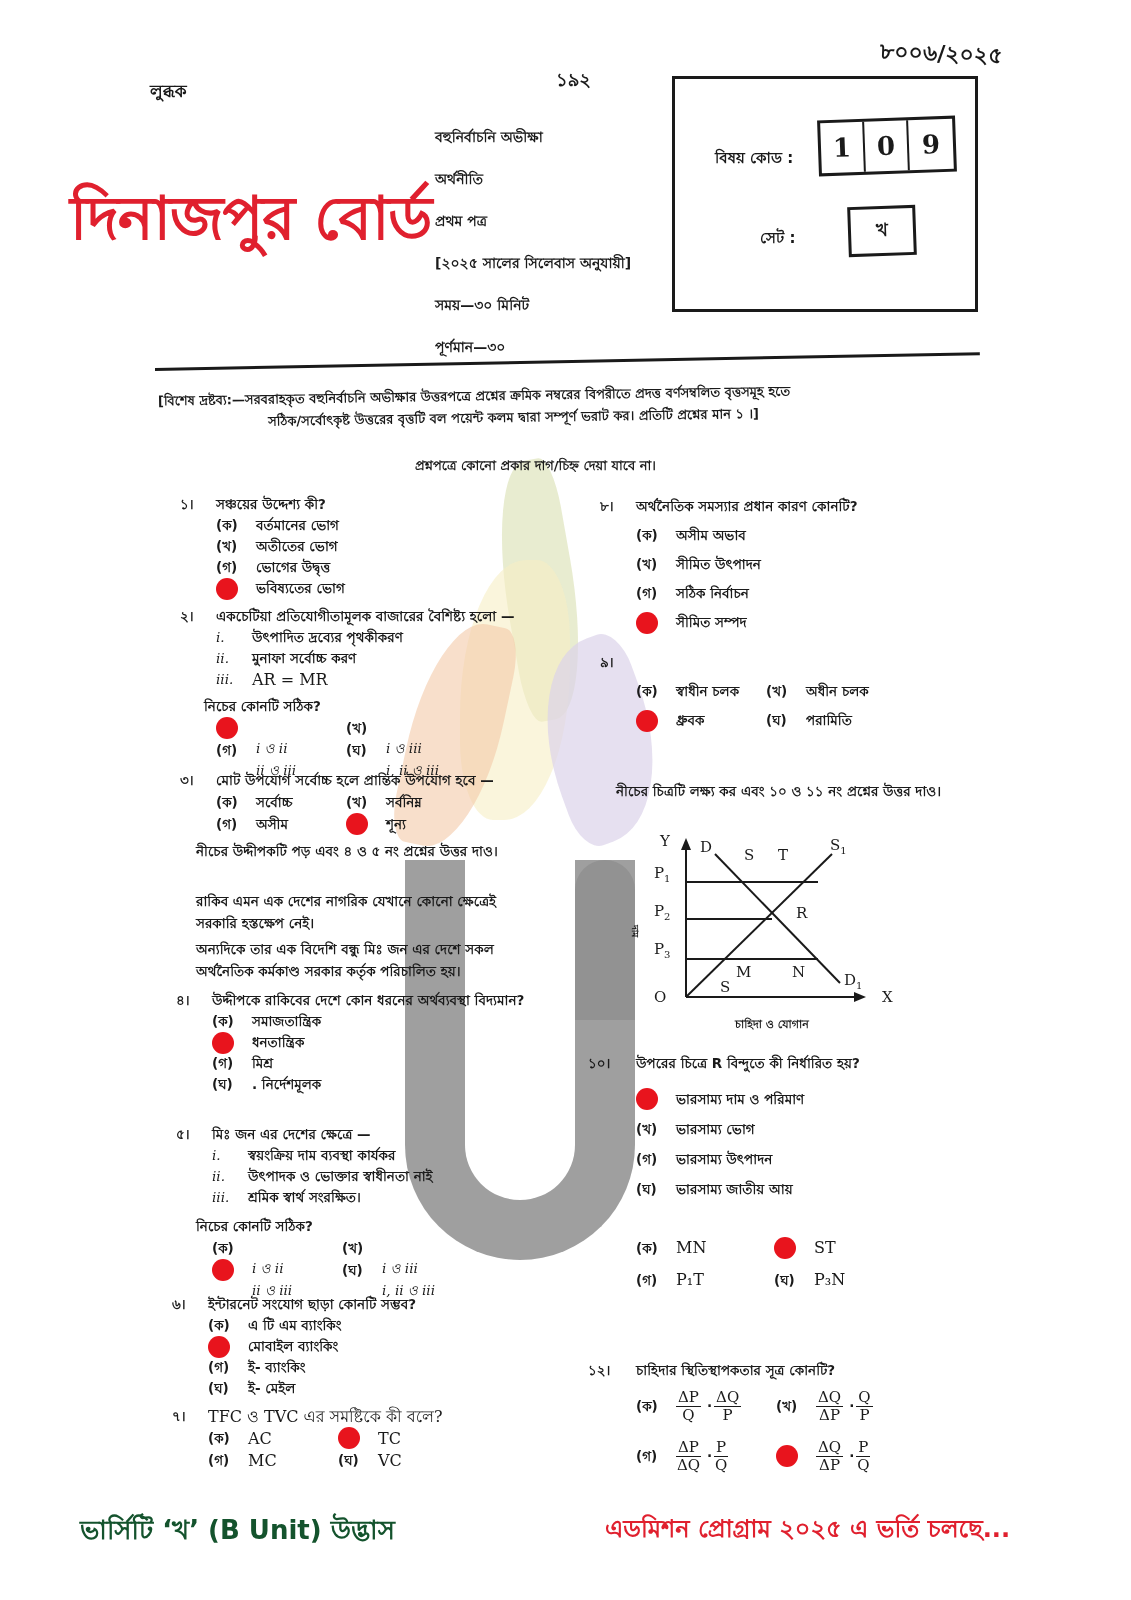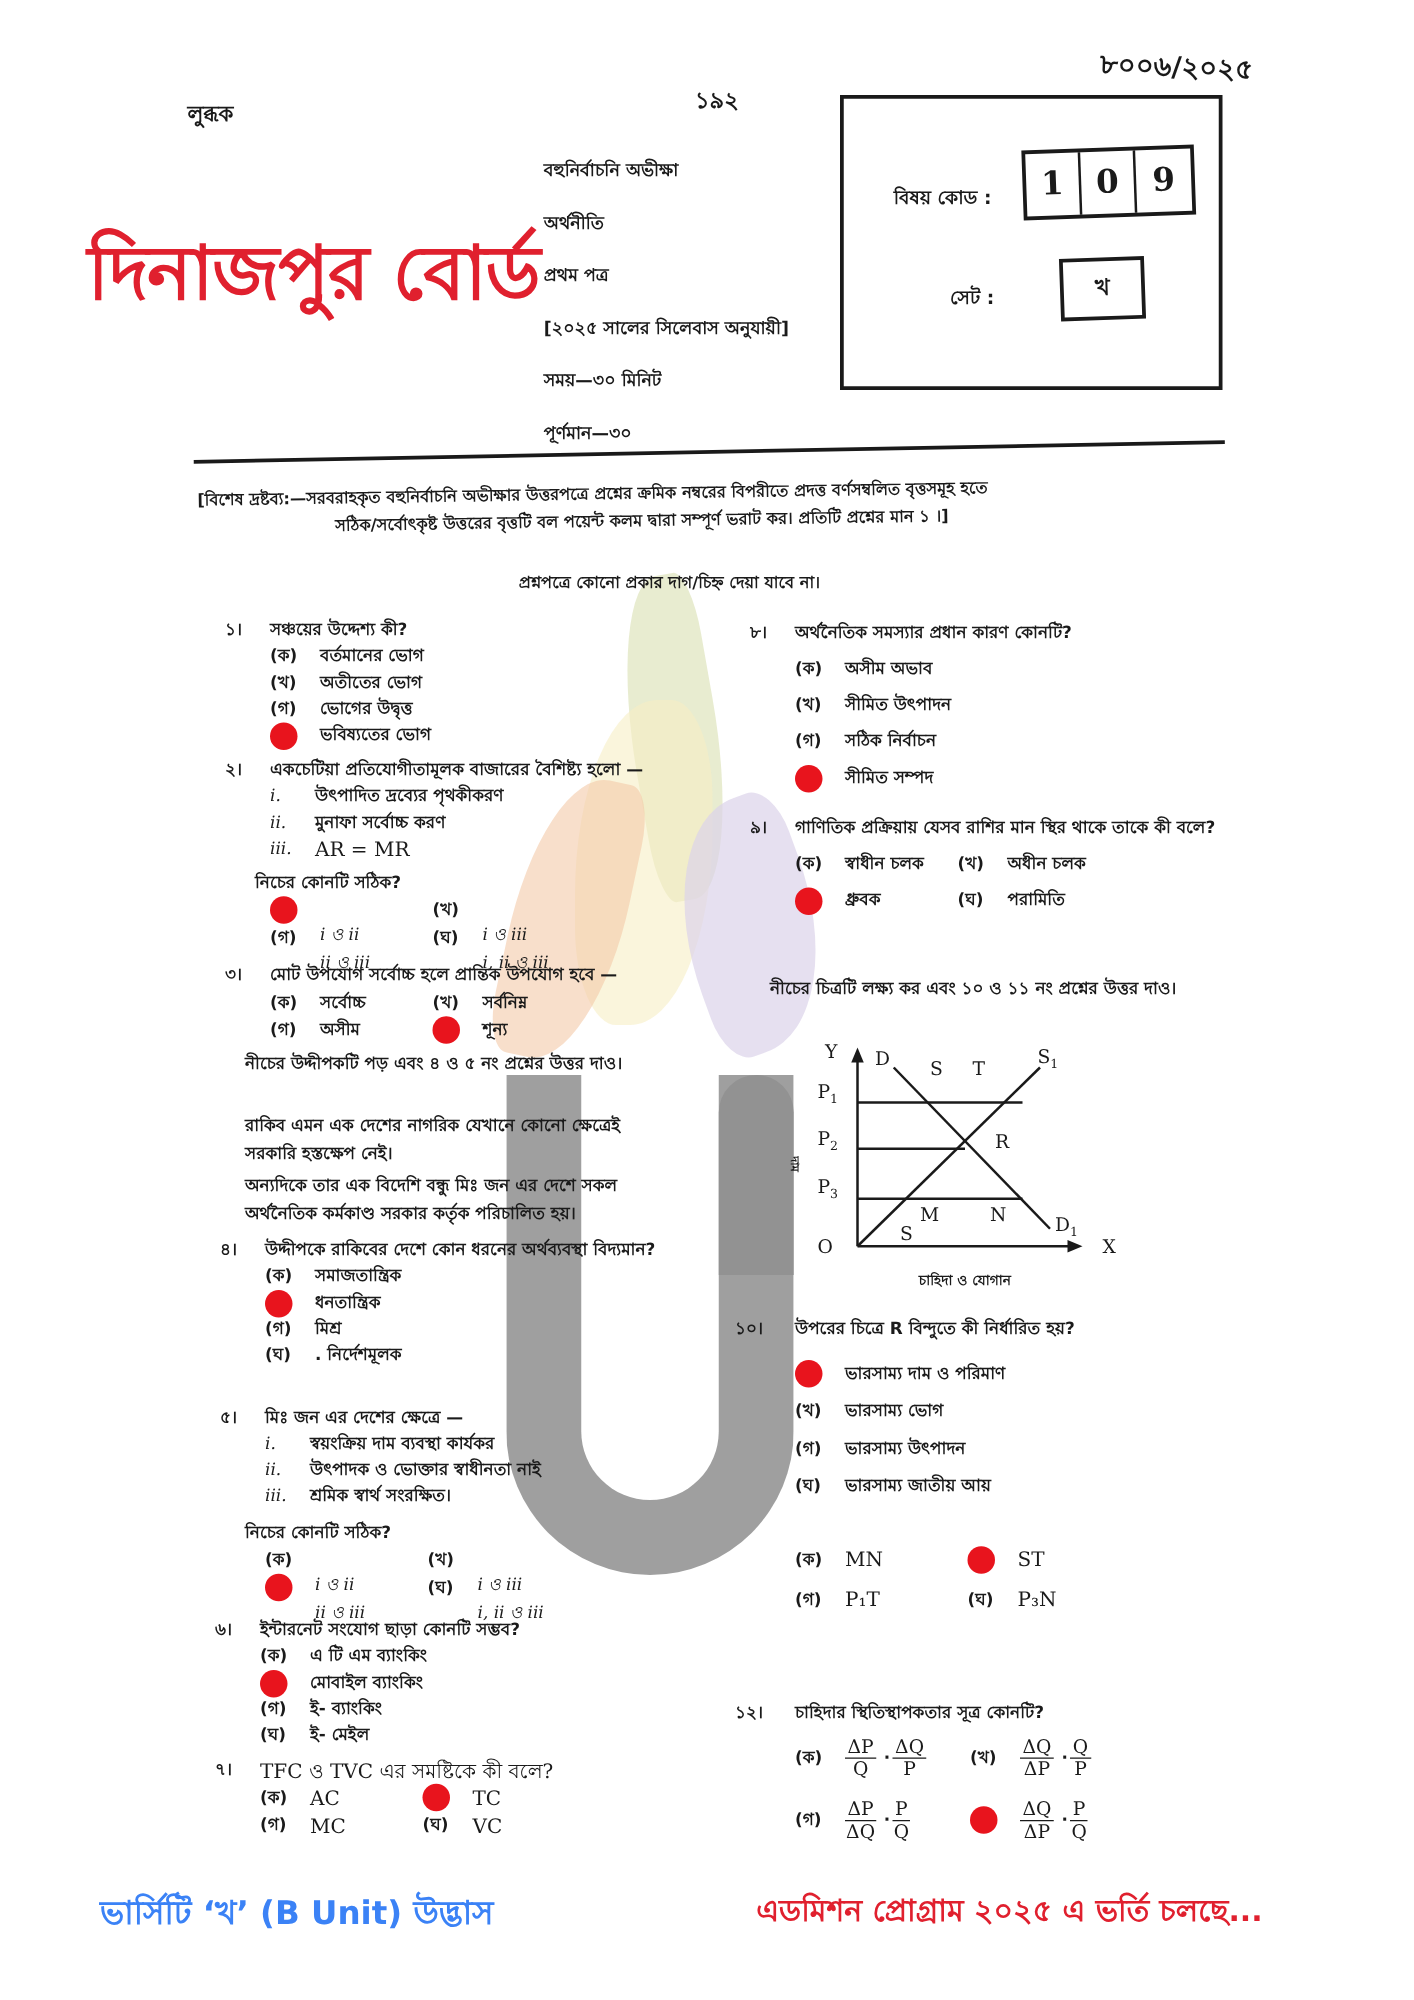--- a/index.html
+++ b/index.html
@@ -57,21 +57,21 @@
   .diagram { left: 640px; top: 832px; width: 270px; height: 200px; }
   .diagram-caption { left: 735px; top: 1016px; font-size: 11px; font-weight: bold; }
   .diagram-ylabel { left: 628px; top: 925px; font-size: 9px; font-weight: bold; writing-mode: vertical-rl; }
 
   
   .frac { display:inline-flex; flex-direction:column; align-items:center; font-family:"DejaVu Serif",serif; font-weight:normal; font-size:15px; line-height:17px; margin-right: 4px; }
   .frac .n { border-bottom: 1.5px solid #1a1a1a; padding: 0 2px; }
   .fracs { display:flex; align-items:center; }
   .fdot { margin: 0 2px; font-weight: bold; }
 
-  .footer-left { left: 80px; top: 1510px; font-size: 26px; font-weight: bold; color: #3b82f6; }
+  .footer-left { left: 80px; top: 1510px; font-size: 26px; font-weight: bold; color: #14532d; }
   .footer-right { left: 605px; top: 1510px; font-size: 24px; font-weight: bold; color: #e0202e; }
 </style>
 </head>
 <body>
 
 <div class="wm wm-flame1"></div>
 <div class="wm wm-flame3"></div>
 <div class="wm wm-flame2"></div>
 <div class="wm wm-flame4"></div>
 <div class="wm wm-g"></div>
@@ -333,21 +333,20 @@
     </div>
   <div class="opt" style="height:29px;">
       <span class="dot"></span>
       <span>সীমিত সম্পদ</span>
     </div>
 </div>
 
 <div class="q" style="left:600px; top:648px; width:380px; line-height:29px;">
   <div class="stem">
       <span class="num">৯।</span>
-      <span>গাণিতিক প্রক্রিয়ায় যেসব রাশির মান স্থির থাকে তাকে কী বলে?</span>
     </div>
   <div class="opt2" style="height:29px;">
     <div class="cell">
         <span class="tag">(ক)</span>
         <span>স্বাধীন চলক</span>
       </div>
     <div class="cell">
         <span class="tag">(খ)</span>
         <span>অধীন চলক</span>
       </div>

